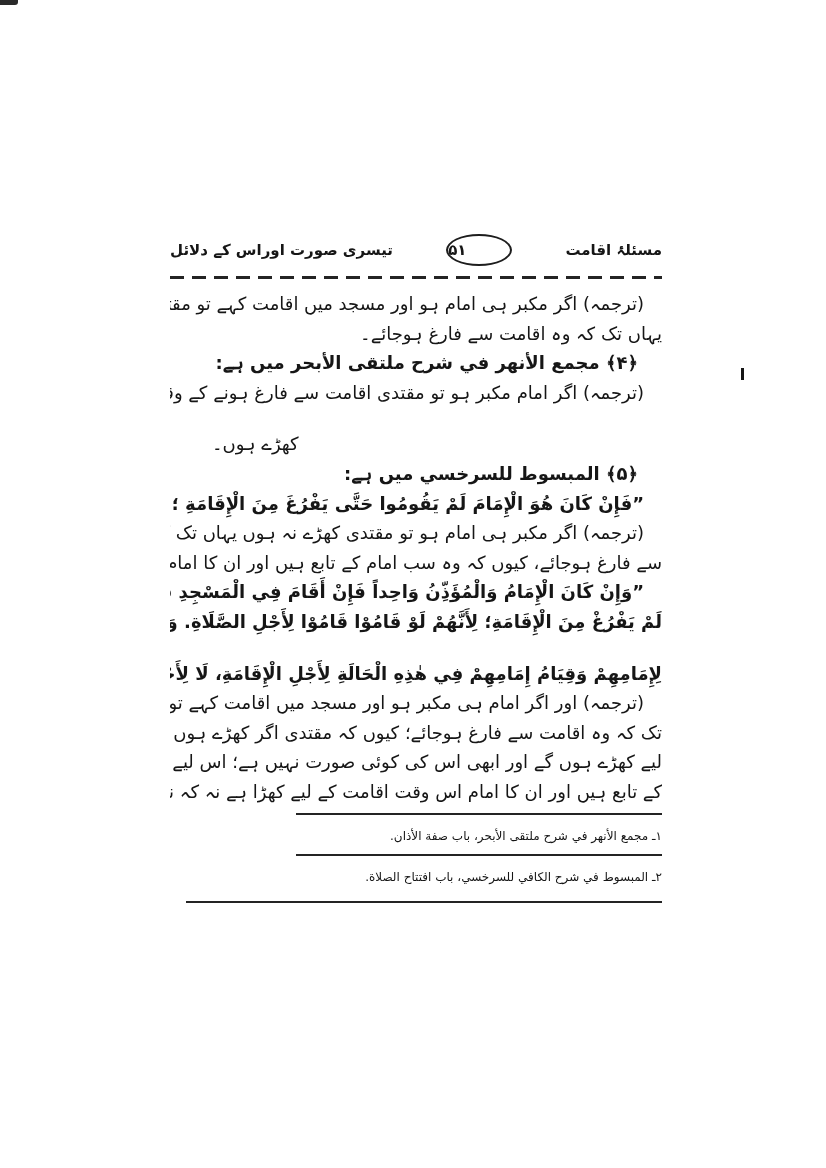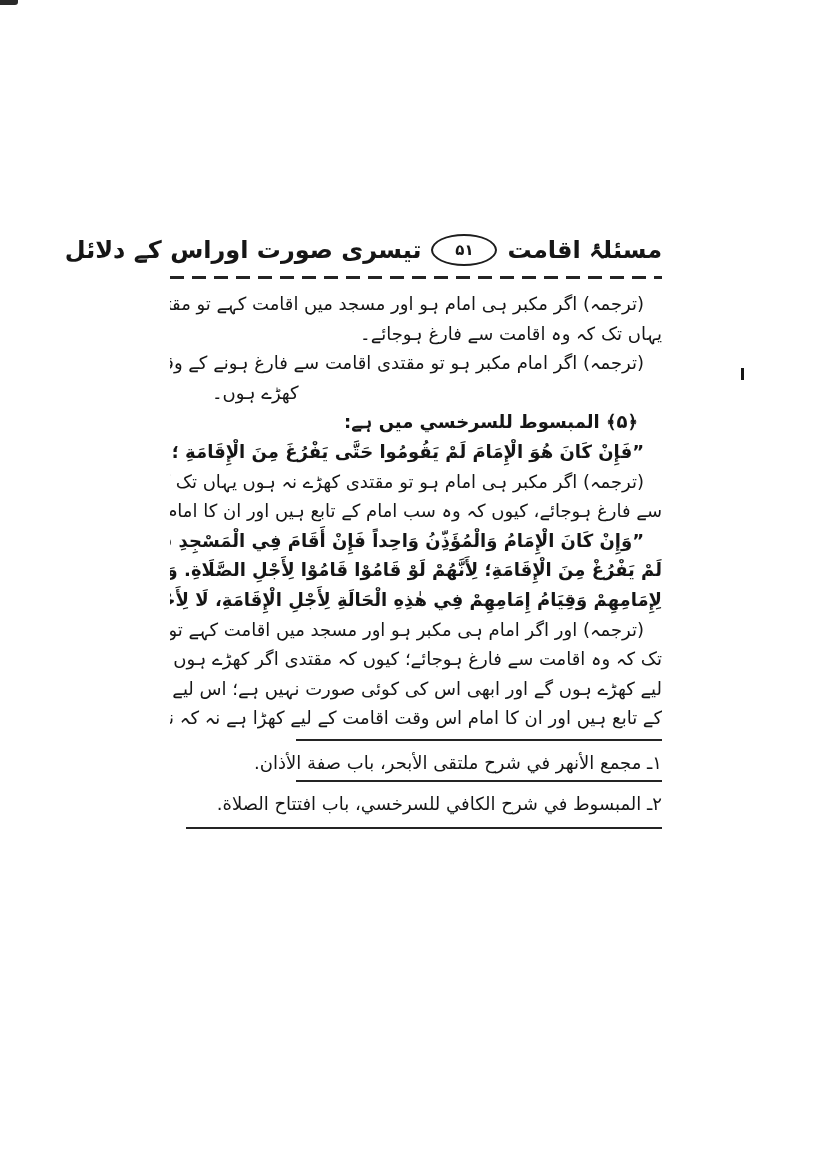--- a/index.html
+++ b/index.html
@@ -13,43 +13,43 @@
     direction:rtl;
   }
   
   .smudge{position:absolute;left:0;top:0;width:18px;height:5px;background:#2a2a2a;border-radius:0 0 3px 0;}
   .tick{position:absolute;left:741px;top:368px;width:3px;height:12px;background:#161616;}
 
   .content{position:absolute;right:164px;top:232px;width:492px;}
 
   
   .hdr{display:flex;align-items:center;justify-content:space-between;height:36px;}
-  .htitle{font-size:24px;font-weight:bold;white-space:nowrap;}
+  .htitle{font-size:15px;font-weight:bold;white-space:nowrap;}
   .badge{
     width:62px;height:28px;border:2px solid #1d1d1d;border-radius:50%;
-    display:flex;align-items:center;justify-content:center;
+    display:flex;align-items:center;justify-content:flex-end;
     font-size:15px;font-weight:bold;flex:0 0 auto;margin:0 10px;
   }
   .hdivider{
     margin-top:8px;height:3px;
     background:repeating-linear-gradient(90deg,#242424 0 14px,transparent 14px 22px);
   }
 
   
   .bodywrap{margin-top:10px;font-size:18px;line-height:29.6px;}
   .bl{white-space:nowrap;overflow:hidden;text-align:right;}
   .bl.center{text-align:right;}
-  .bl.left{text-align:left;}
+  .bl.left{text-align:left;margin-top:22px;}
   .bl.lpad{padding-left:42px;}
   .bl.ind{text-indent:18px;}
   .bl.head{text-indent:24px;font-weight:bold;}
   .bl.ara{font-weight:600;}
 
   
-  .fnwrap{margin-top:6px;font-size:18px;line-height:31px;}
+  .fnwrap{margin-top:6px;font-size:12px;line-height:31px;}
   .fsep{width:366px;border-top:2px solid #242424;margin-bottom:6px;}
   .fsep.mid{margin-top:2px;}
   .fn{text-align:right;white-space:nowrap;overflow:hidden;}
   .fnum{letter-spacing:1px;}
   .frule{width:476px;border-top:2px solid #242424;margin-top:8px;}
 </style>
 </head>
 <body>
 
 <div class="page">
@@ -69,20 +69,23 @@
 
     <div class="hdivider"></div>
 
     <main class="bodywrap">
 
       <div>
         <div class="bl ind">(ترجمہ) اگر مکبر ہی امام ہو اور مسجد میں اقامت کہے تو مقتدی کھڑے نہ ہوں</div>
         <div class="bl center">یہاں تک کہ وہ اقامت سے فارغ ہوجائے۔</div>
       </div>
 
+      <div>
+        <div class="bl head">﴿۴﴾ مجمع الأنهر في شرح ملتقى الأبحر میں ہے:</div>
+      </div>
 
 
       <div>
         <div class="bl ind">(ترجمہ) اگر امام مکبر ہو تو مقتدی اقامت سے فارغ ہونے کے وقت ہی</div>
         <div class="bl left lpad">کھڑے ہوں۔</div>
       </div>
 
       <div>
         <div class="bl head">﴿۵﴾ المبسوط للسرخسي میں ہے:</div>
       </div>

